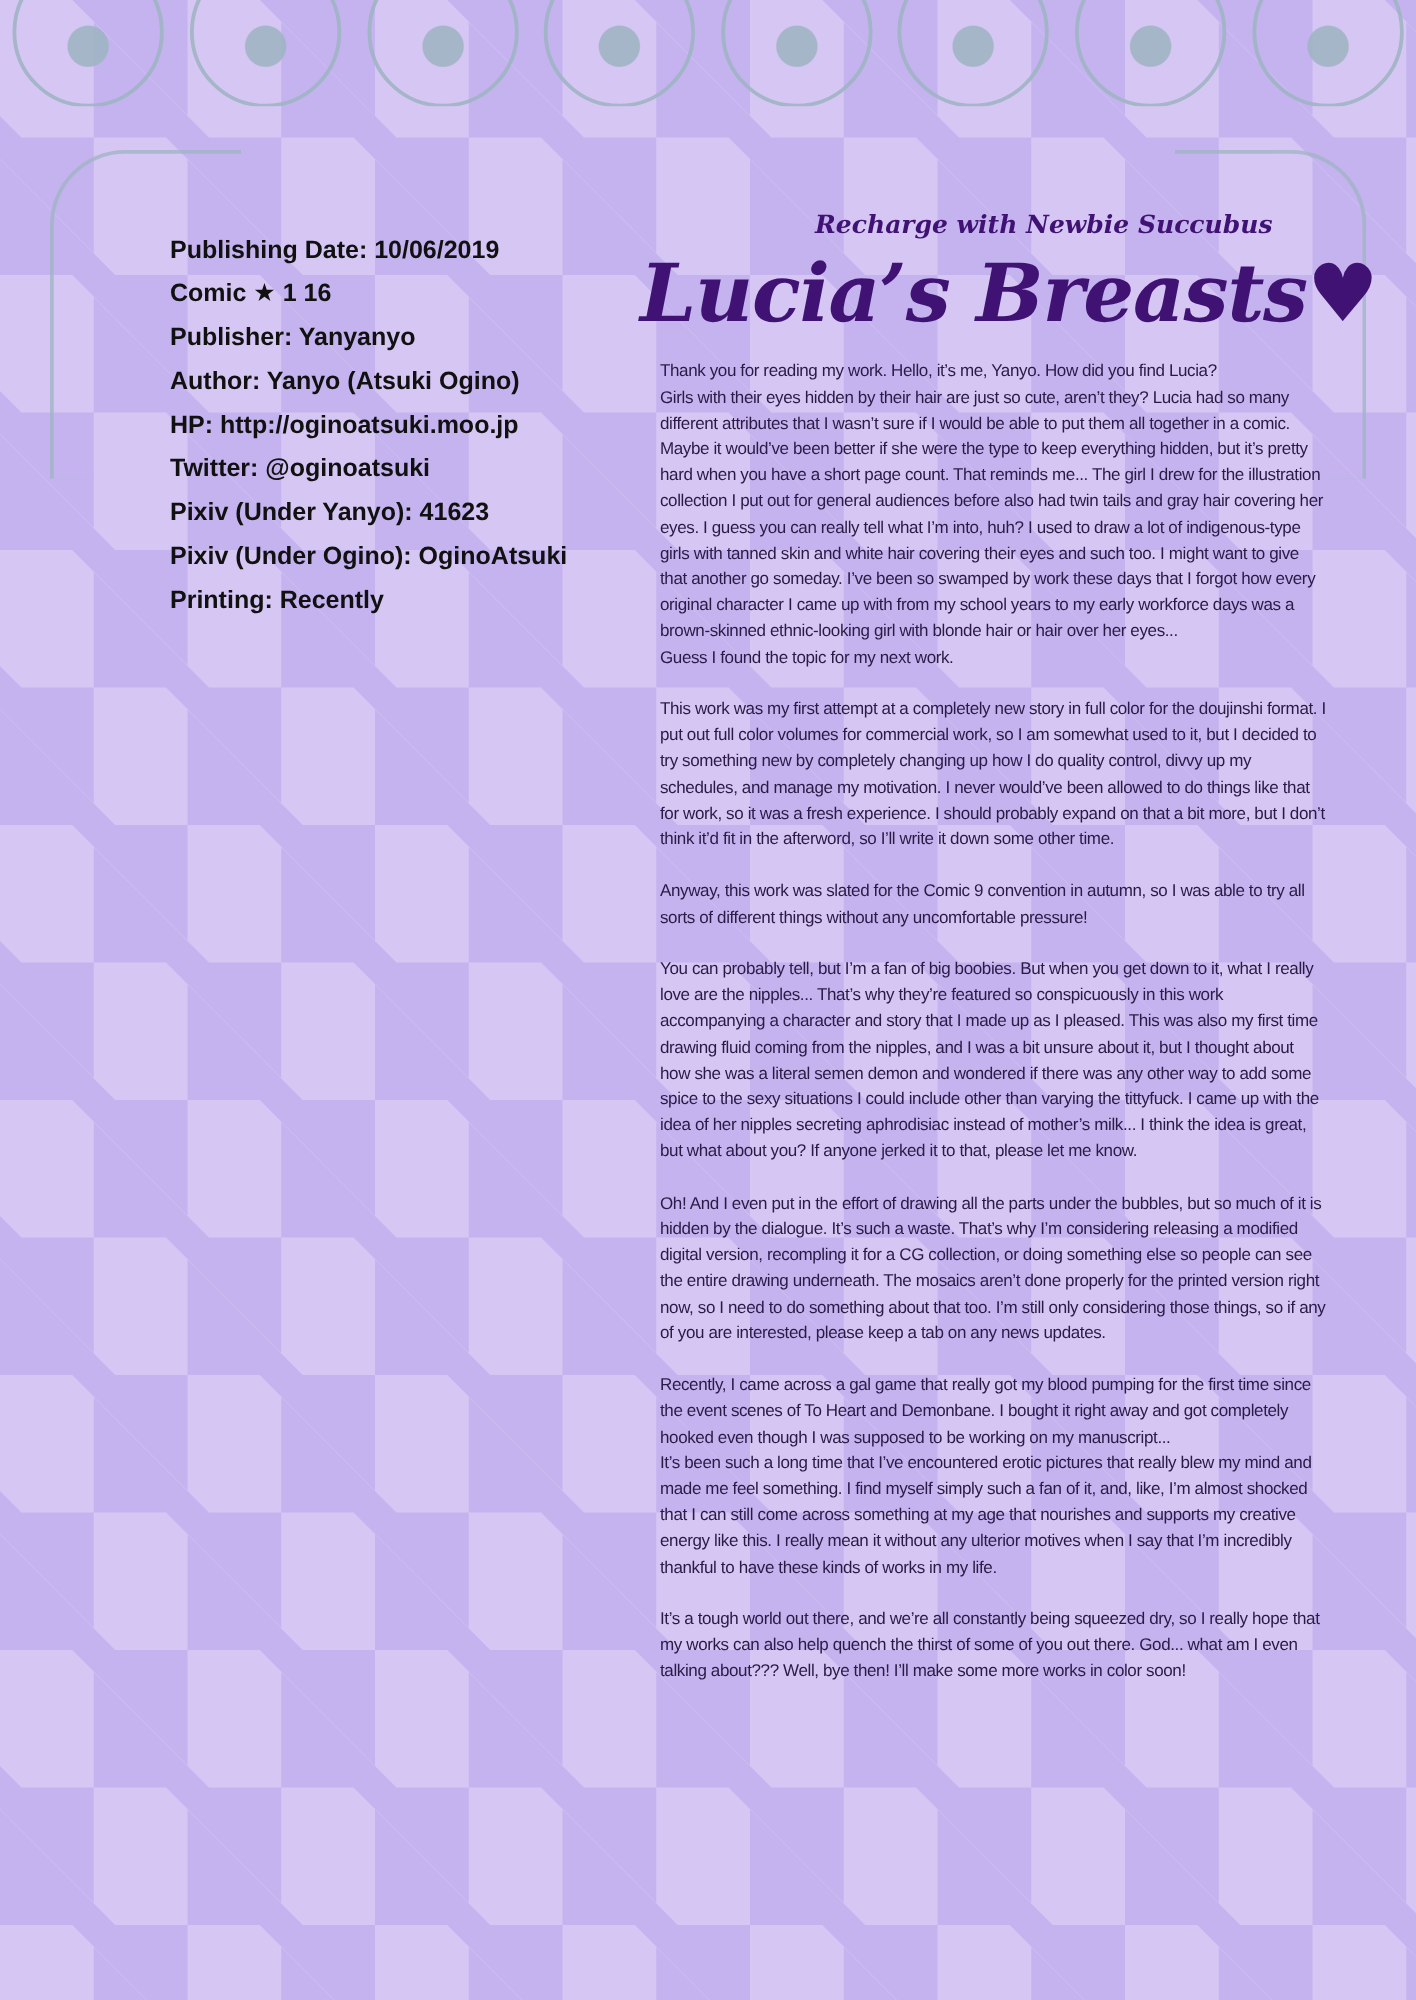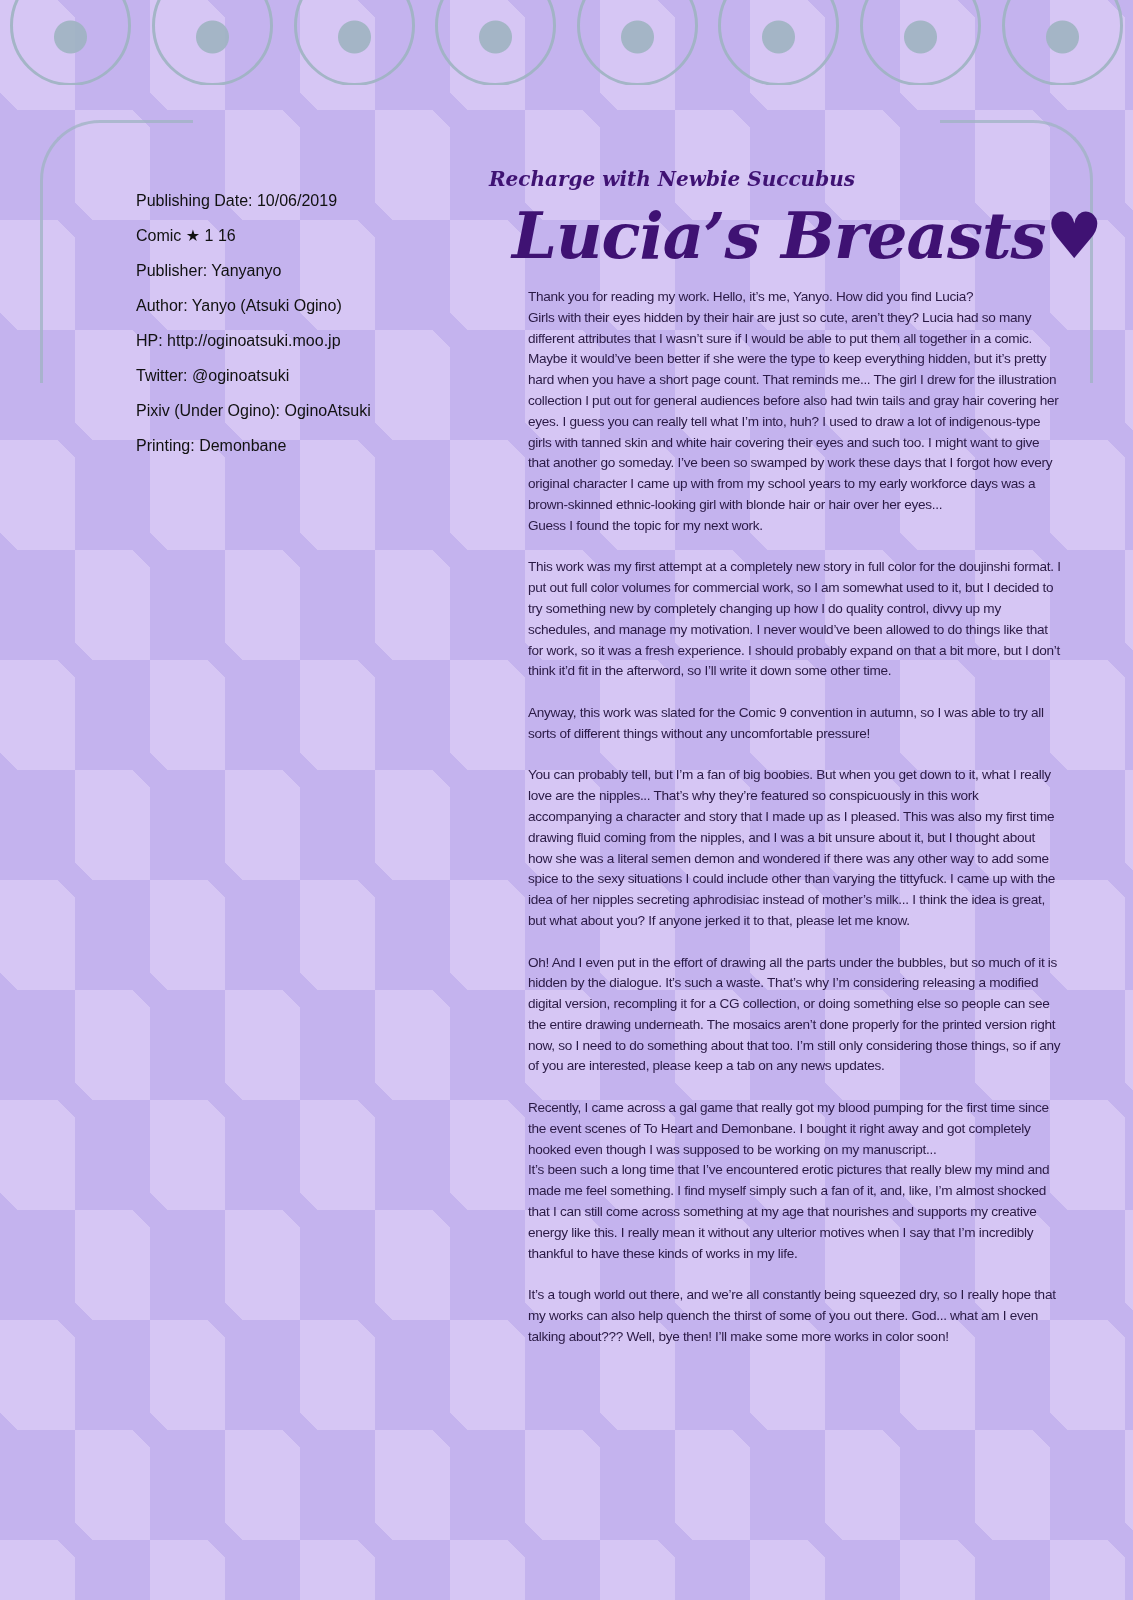--- a/index.html
+++ b/index.html
@@ -26,25 +26,25 @@
     }
     .corner-flourish {
       position: absolute; width: 150px; height: 260px;
       border: 3px solid #9fb4c2; border-radius: 60px 0 0 0;
       border-right: none; border-bottom: none; opacity: 0.75;
     }
     .corner-left { left: 40px; top: 120px; }
     .corner-right { right: 40px; top: 120px; transform: scaleX(-1); }
     .colophon {
       position: absolute; left: 136px; top: 183px; width: 330px;
-      font-weight: normal; font-size: 16px; color: #111; line-height: 35px;
+      font-weight: bold; font-size: 20px; color: #111; line-height: 35px;
     }
     .colophon .row { white-space: nowrap; }
     .subtitle {
-      position: absolute; left: 489px; top: 167px; width: 510px; text-align: left;
+      position: absolute; left: 508px; top: 167px; width: 510px; text-align: right;
       font-family: "DejaVu Serif", serif; font-style: italic; font-weight: bold;
       font-size: 20px; color: #3f1273;
     }
     .title {
       position: absolute; left: 512px; top: 198px; width: 520px;
       font-family: "DejaVu Serif", serif; font-style: italic; font-weight: bold;
       font-size: 64px; color: #3f1273; letter-spacing: -1px; white-space: nowrap;
     }
     .body-text {
       position: absolute; left: 528px; top: 287px; width: 533px;
@@ -68,22 +68,23 @@
 <div class="corner-flourish corner-left"></div>
 <div class="corner-flourish corner-right"></div>
 
 <div class="colophon">
   <div class="row">Publishing Date: 10/06/2019</div>
   <div class="row">Comic ★ 1 16</div>
   <div class="row">Publisher: Yanyanyo</div>
   <div class="row">Author: Yanyo (Atsuki Ogino)</div>
   <div class="row">HP: http://oginoatsuki.moo.jp</div>
   <div class="row">Twitter: @oginoatsuki</div>
+  <div class="row">Pixiv (Under Yanyo): 41623</div>
   <div class="row">Pixiv (Under Ogino): OginoAtsuki</div>
-  <div class="row">Printing: Demonbane</div>
+  <div class="row">Printing: Recently</div>
 </div>
 
 <div class="subtitle">Recharge with Newbie Succubus</div>
 <div class="title">Lucia’s Breasts♥</div>
 
 <div class="body-text">
   <p>Thank you for reading my work. Hello, it’s me, Yanyo. How did you find Lucia?
 Girls with their eyes hidden by their hair are just so cute, aren’t they? Lucia had so many different attributes that I wasn’t sure if I would be able to put them all together in a comic. Maybe it would’ve been better if she were the type to keep everything hidden, but it’s pretty hard when you have a short page count. That reminds me... The girl I drew for the illustration collection I put out for general audiences before also had twin tails and gray hair covering her eyes. I guess you can really tell what I’m into, huh? I used to draw a lot of indigenous-type girls with tanned skin and white hair covering their eyes and such too. I might want to give that another go someday. I’ve been so swamped by work these days that I forgot how every original character I came up with from my school years to my early workforce days was a brown-skinned ethnic-looking girl with blonde hair or hair over her eyes...
 Guess I found the topic for my next work.</p>
   <p>This work was my first attempt at a completely new story in full color for the doujinshi format. I put out full color volumes for commercial work, so I am somewhat used to it, but I decided to try something new by completely changing up how I do quality control, divvy up my schedules, and manage my motivation. I never would’ve been allowed to do things like that for work, so it was a fresh experience. I should probably expand on that a bit more, but I don’t think it’d fit in the afterword, so I’ll write it down some other time.</p>

